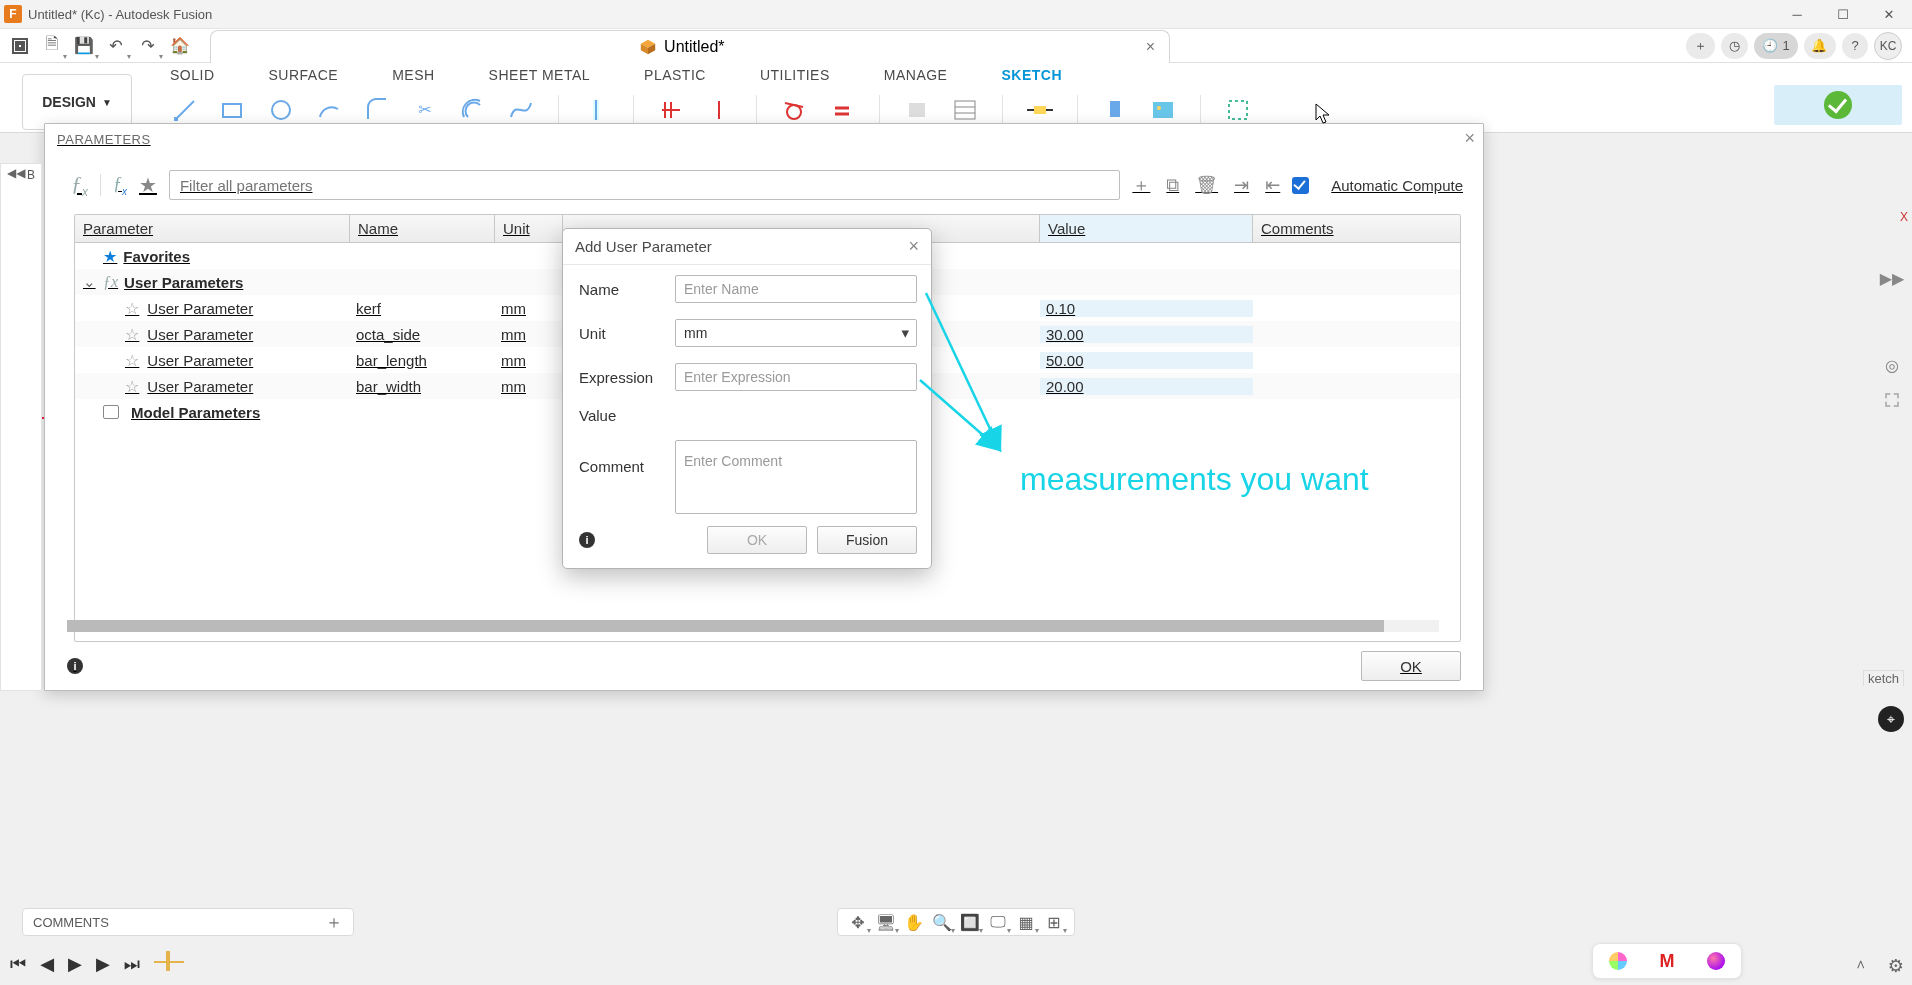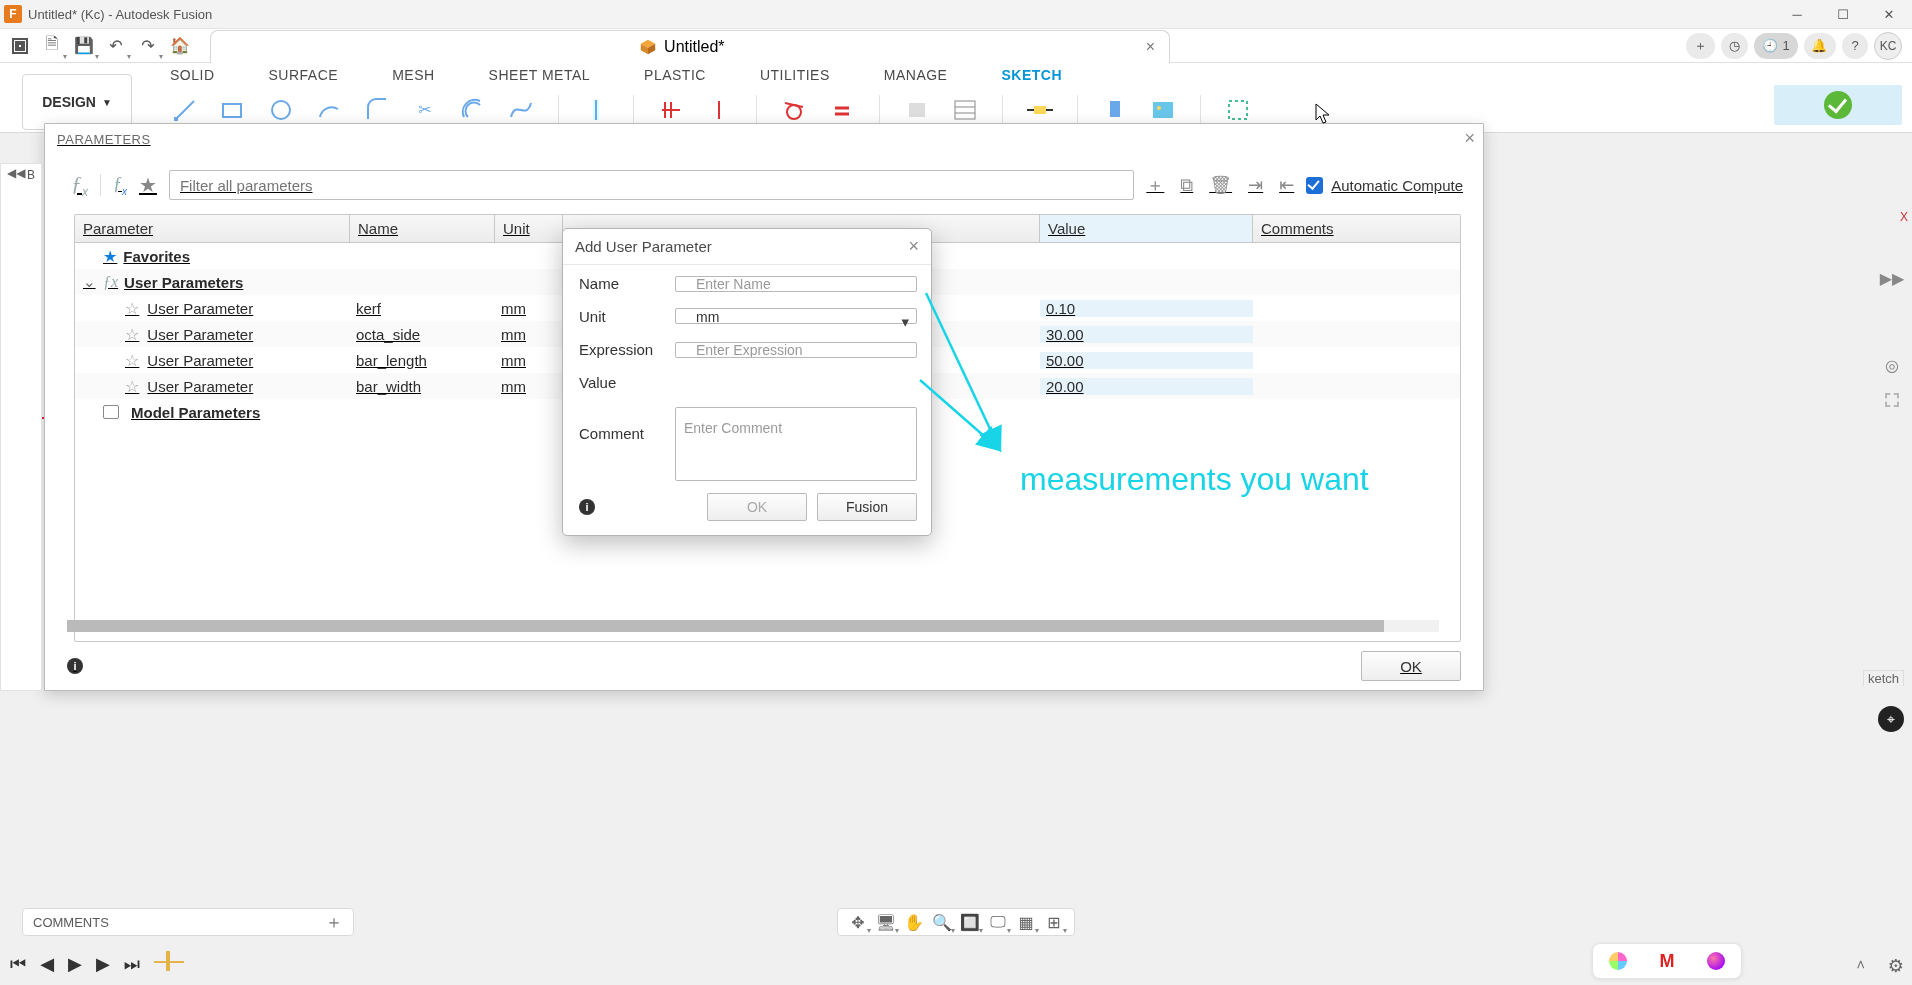--- a/index.html
+++ b/index.html
@@ -79,21 +79,21 @@
   .pp-close{position:absolute;right:8px;top:4px;color:#888;font-size:18px;}
   .pp-toolbar{display:flex;align-items:center;gap:12px;padding:16px 20px 10px 26px;}
   .fx{font-family:"Times New Roman",serif;font-style:italic;color:#9aa;}
   .fx.big{font-size:22px;}
   .tb-sep{width:1px;height:22px;background:#ddd;}
   .filter-input{
     flex:1;height:30px;border:1px solid #bfbfbf;border-radius:2px;
     padding:12px 10px;font-size:15px;color:#666;outline:none;
   }
   .pp-right-icons{display:flex;gap:16px;color:#888;font-size:18px;align-items:center;}
-  .auto-compute{display:flex;align-items:center;gap:8px;font-size:15px;color:#333;}
+  .auto-compute{display:flex;align-items:center;gap:22px;font-size:15px;color:#333;}
   .chk{width:17px;height:17px;border-radius:3px;background:#1b6fd6;position:relative;}
   .chk::after{content:"";position:absolute;left:4px;top:1px;width:5px;height:9px;border:solid #fff;border-width:0 2px 2px 0;transform:rotate(40deg);}
 
   .pp-grid{flex:1;margin:4px 22px 0 29px;border:1px solid #c8c8c8;border-radius:2px;overflow:hidden;position:relative;}
   .pp-head{display:flex;height:28px;background:linear-gradient(#f7f7f7,#ececec);border-bottom:1px solid #c8c8c8;font-size:15px;color:#333;}
   .pp-head .cell{border-right:1px solid #c8c8c8;display:flex;align-items:center;padding:0 8px;}
   .pp-head .cell:last-child{border-right:none;}
   .c-param{width:275px;} .c-name{width:145px;} .c-unit{width:68px;}
   .c-expr{width:477px;} .c-value{width:213px;background:#e6f3fb;} .c-comm{flex:1;}
   .pp-body{font-size:15px;color:#2b2b2b;}
@@ -122,21 +122,21 @@
   
   .aup{
     position:absolute; left:562px; top:228px; width:370px;
     background:#fff;border:1px solid #b4b4b4;border-radius:5px;
     box-shadow:0 8px 24px rgba(0,0,0,.25); padding-bottom:14px; z-index:10;
   }
   .aup-title{height:36px;display:flex;align-items:center;padding:0 12px;border-bottom:1px solid #e8e8e8;font-size:15px;color:#4a4a4a;}
   .aup-close{margin-left:auto;color:#888;font-size:18px;}
   .aup-body{padding:10px 14px 6px 16px;display:grid;grid-template-columns:96px 1fr;row-gap:16px;align-items:center;font-size:15px;color:#333;}
   .aup input[type=text], .aup select, .aup textarea{
-    width:100%;height:16px;border:1px solid #b9b9b9;border-radius:2px;padding:0 20px;font-size:14px;font-family:inherit;outline:none;background:#fff;color:#333;
+    width:100%;height:28px;border:1px solid #b9b9b9;border-radius:2px;padding:0 8px;font-size:14px;font-family:inherit;outline:none;background:#fff;color:#333;
   }
   .aup input::placeholder, .aup textarea::placeholder{color:#9a9a9a;}
   .aup textarea{height:74px;padding:12px 8px;resize:none;}
   .unit-select{position:relative;}
   .unit-select select{appearance:none;}
   .unit-select::after{content:"▾";position:absolute;right:8px;top:5px;color:#444;pointer-events:none;}
   .aup-foot{display:flex;align-items:center;gap:10px;padding:6px 14px 0 16px;}
   .aup-foot .spacer{flex:1;}
   .btn2{border:1px solid #b9b9b9;background:linear-gradient(#fdfdfd,#eee);height:28px;width:100px;font-size:14px;color:#333;border-radius:2px;}
   .btn2:disabled{color:#aaa;}

